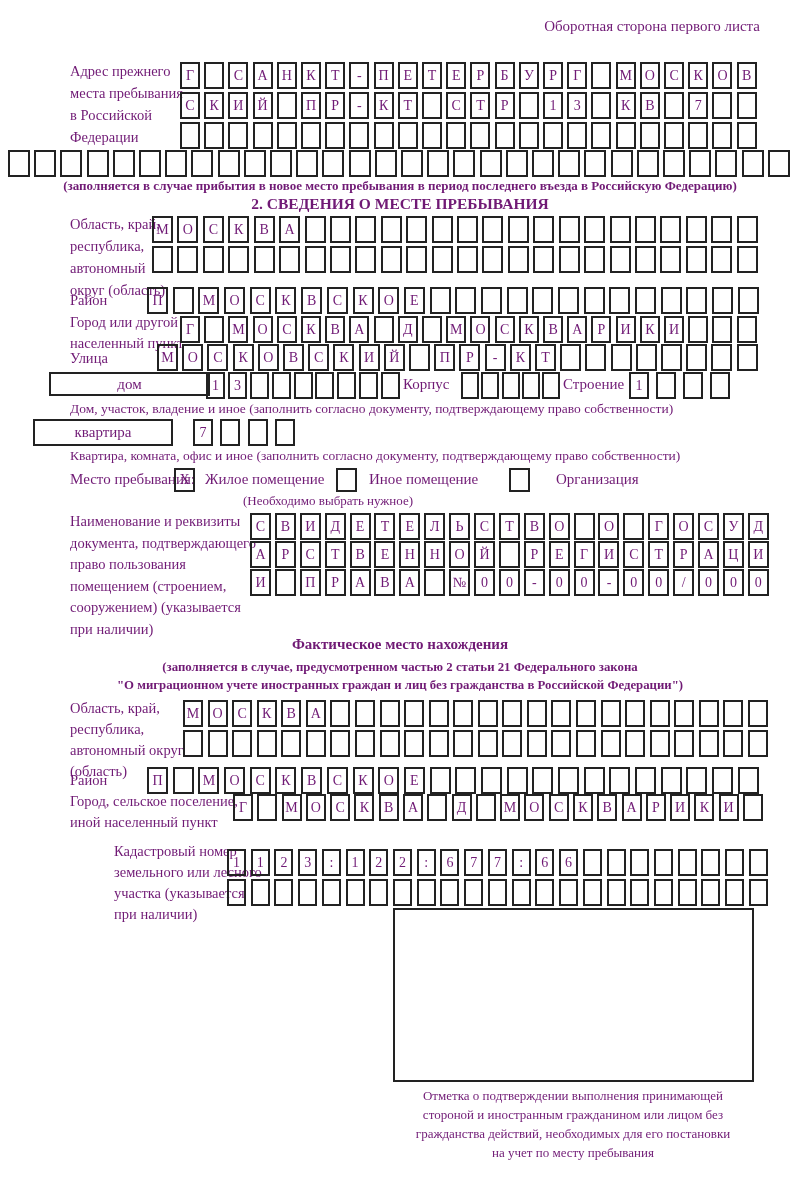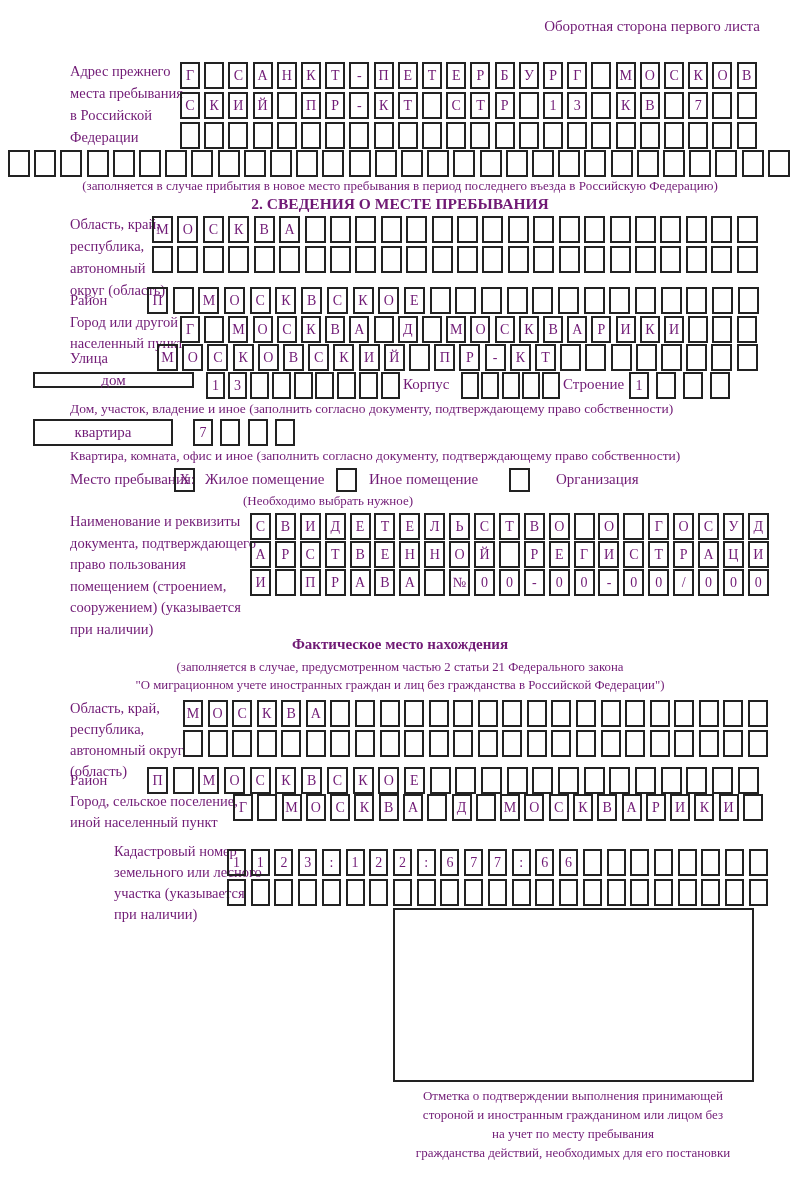--- a/index.html
+++ b/index.html
@@ -6,21 +6,21 @@
   .page{position:relative;width:800px;height:1180px;background:#fff;color:#701a75;
         font-family:"Liberation Serif", serif;overflow:hidden;}
   .abs{position:absolute;}
   .boxrow{position:absolute;display:flex;justify-content:space-between;height:27px;}
   .cell{flex:0 0 var(--cw,20px);height:27px;border:2px solid #222;box-sizing:border-box;
         display:flex;align-items:center;justify-content:center;font-size:14px;line-height:1;}
   .lbl{position:absolute;font-size:14.5px;line-height:21px;white-space:nowrap;}
   .lbl1{position:absolute;font-size:14.5px;line-height:22px;white-space:nowrap;}
   .inl{position:absolute;font-size:15px;white-space:nowrap;}
   .cap{position:absolute;font-size:13px;white-space:nowrap;}
-  .capc{position:absolute;left:0;width:100%;text-align:center;font-size:13px;}
+  .capc{position:absolute;left:0;width:100%;text-align:center;font-size:13px;font-weight:bold;}
   .title{position:absolute;left:0;width:100%;text-align:center;font-weight:bold;font-size:15.5px;}
   .rect{position:absolute;border:2px solid #222;box-sizing:border-box;display:flex;
         align-items:center;justify-content:center;font-size:15px;}
   .chk{position:absolute;width:21px;height:24px;border:2px solid #222;box-sizing:border-box;
        display:flex;align-items:center;justify-content:center;font-size:14px;}
   .clines div{text-align:center;}
   .stampcap{position:absolute;font-size:13px;line-height:19px;text-align:center;}
 </style>
 </head>
 <body>
@@ -288,21 +288,21 @@
       <span class="cell"></span>
       <span class="cell"></span>
       <span class="cell"></span>
       <span class="cell"></span>
       <span class="cell"></span>
       <span class="cell"></span>
       <span class="cell"></span>
       <span class="cell"></span>
     </div>
 
-  <div class="rect" style="left:33px;top:372px;width:161px;height:16px;">дом</div>
+  <div class="rect" style="left:49px;top:372px;width:161px;height:24px;">дом</div>
   <div class="boxrow" style="left:206px;top:372px;width:194px;--cw:19px;">
       <span class="cell">1</span>
       <span class="cell">3</span>
       <span class="cell"></span>
       <span class="cell"></span>
       <span class="cell"></span>
       <span class="cell"></span>
       <span class="cell"></span>
       <span class="cell"></span>
       <span class="cell"></span>
@@ -596,17 +596,17 @@
       <span class="cell"></span>
       <span class="cell"></span>
       <span class="cell"></span>
       <span class="cell"></span>
     </div>
 
   <div class="rect" style="left:393px;top:908px;width:361px;height:174px;"></div>
   <div class="stampcap" style="left:383px;top:1086px;width:380px;">
       <div>Отметка о подтверждении выполнения принимающей</div>
       <div>стороной и иностранным гражданином или лицом без</div>
+      <div>гражданства действий, необходимых для его постановки</div>
       <div>на учет по месту пребывания</div>
-      <div>гражданства действий, необходимых для его постановки</div>
     </div>
 
 </div>
 
 </body></html>

